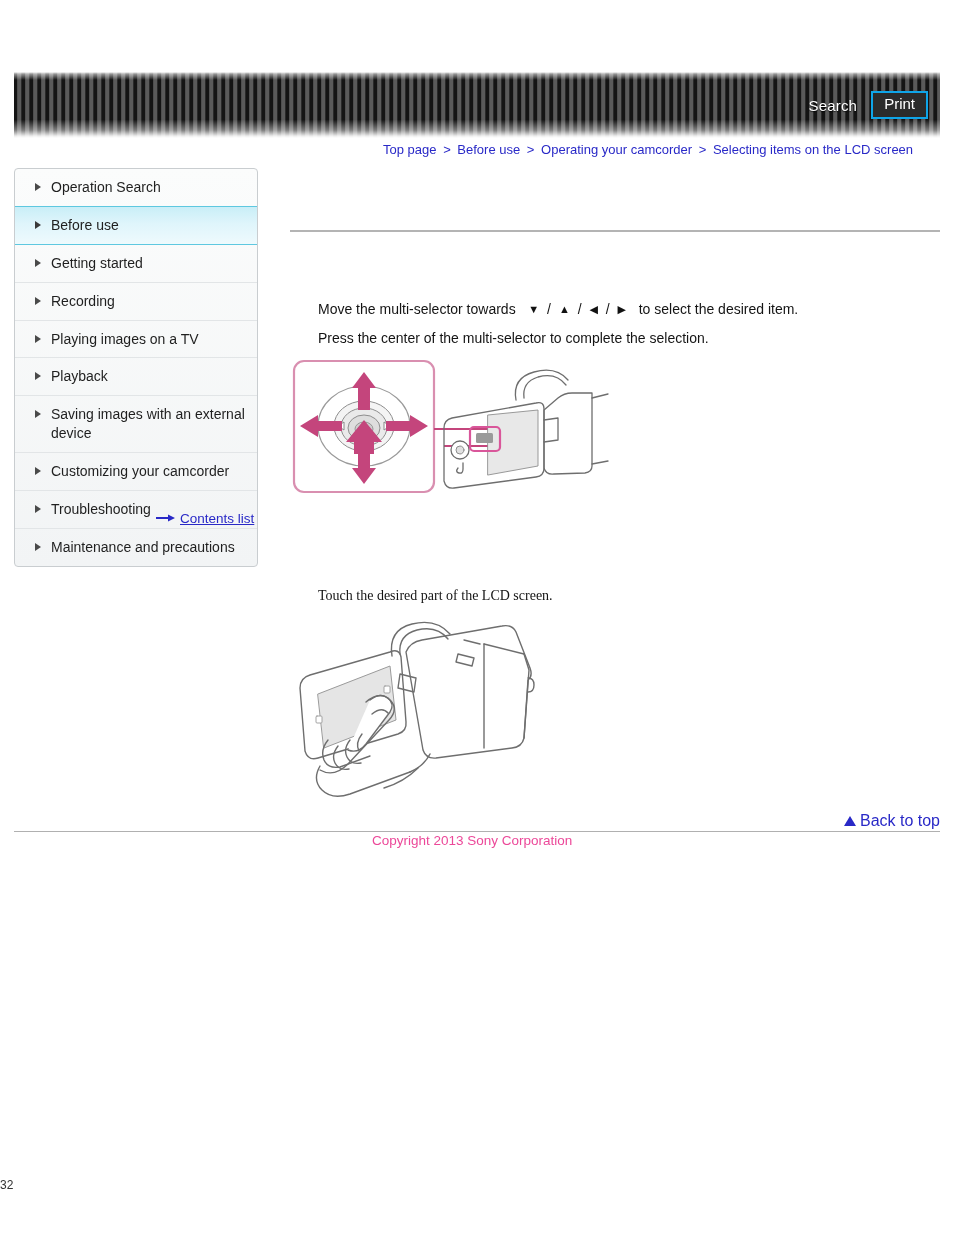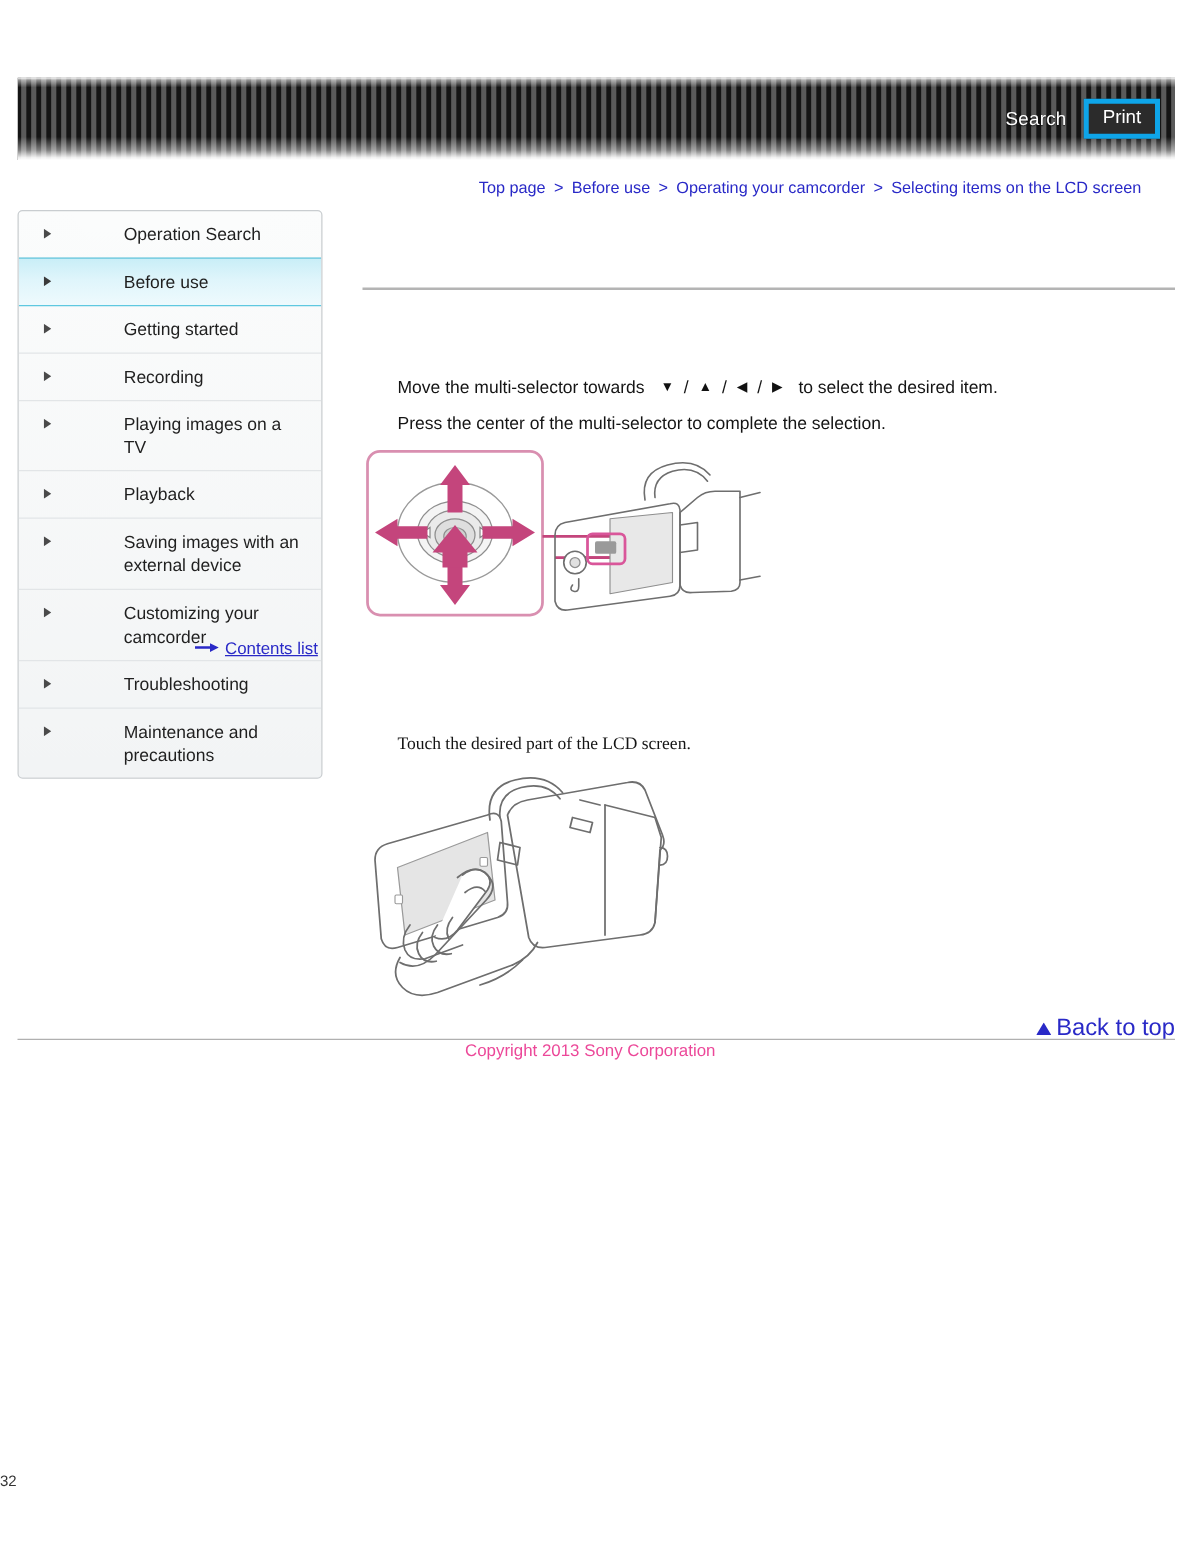--- a/index.html
+++ b/index.html
@@ -14,21 +14,21 @@
     position: relative;
     font-family: "Liberation Sans", sans-serif;
     color: #1a1a1a;
     overflow: hidden;
   }
 
   
   .header-bar {
     position: absolute;
     left: 14px;
-    top: 62px;
+    top: 72px;
     width: 926px;
     height: 66px;
     overflow: hidden;
   }
   .header-stripes {
     position: absolute;
     inset: 0;
     background-image: repeating-linear-gradient(
       to right,
       #141414 0px, #141414 3px,
@@ -61,21 +61,21 @@
   .search-label {
     color: #ffffff;
     font-size: 15px;
     letter-spacing: 0.2px;
     text-shadow: 0 1px 1px rgba(0,0,0,0.7);
     cursor: pointer;
   }
   .print-button {
     color: #ffffff;
     font-size: 15px;
-    border: 4px solid #0ea5e9;
+    border: 2px solid #0ea5e9;
     background: #2b2b2b;
     padding: 3px 11px 4px 11px;
     line-height: 1.1;
     cursor: pointer;
   }
 
   
   .breadcrumb {
     position: absolute;
     left: 383px;
@@ -126,21 +126,21 @@
     font-size: 9px;
     line-height: 1;
   }
   .nav-item .bullet svg { display: block; }
   .nav-item.active {
     background: linear-gradient(to bottom, #c9eef7 0%, #dff5fb 45%, #eefafd 100%);
     border-top: 1px solid #5ec8e0;
     border-bottom: 1px solid #5ec8e0;
     margin-top: -1px;
   }
-  .nav-label { display: block; margin-left: 48px; }
+  .nav-label { display: block; }
 
   .contents-link {
     position: absolute;
     left: 156px;
     top: 510px;
     display: flex;
     align-items: center;
     gap: 4px;
     font-size: 13.5px;
     color: #2929c7;
@@ -194,21 +194,21 @@
   }
 
   
   .back-to-top {
     position: absolute;
     right: 14px;
     top: 812px;
     display: flex;
     align-items: flex-start;
     gap: 4px;
-    font-size: 19px;
+    font-size: 16px;
     color: #2929c7;
     cursor: pointer;
     white-space: nowrap;
   }
   .footer-rule {
     position: absolute;
     left: 14px;
     top: 831px;
     width: 926px;
     height: 1px;

